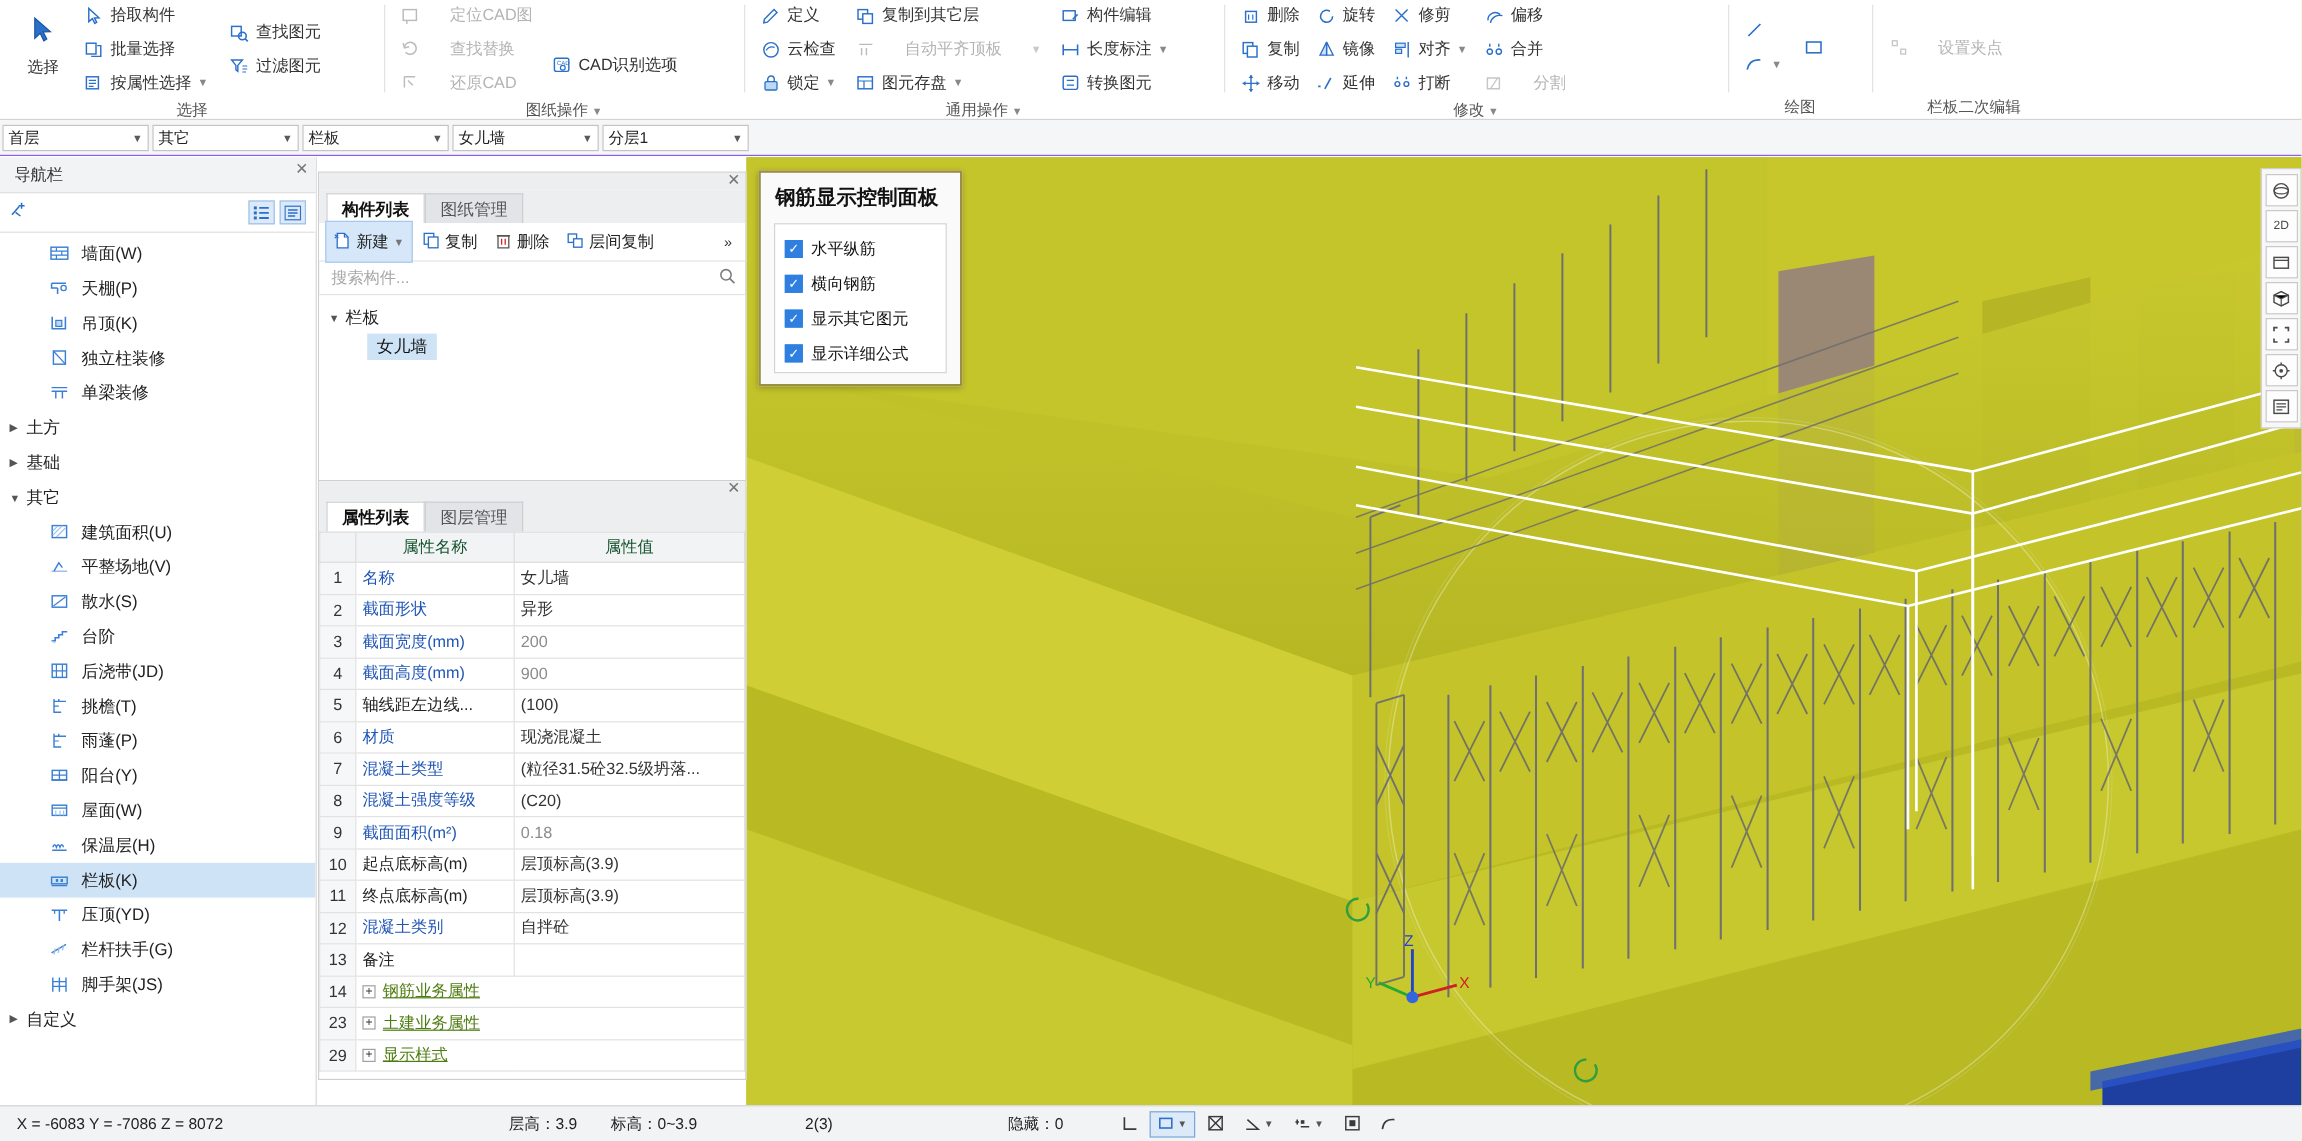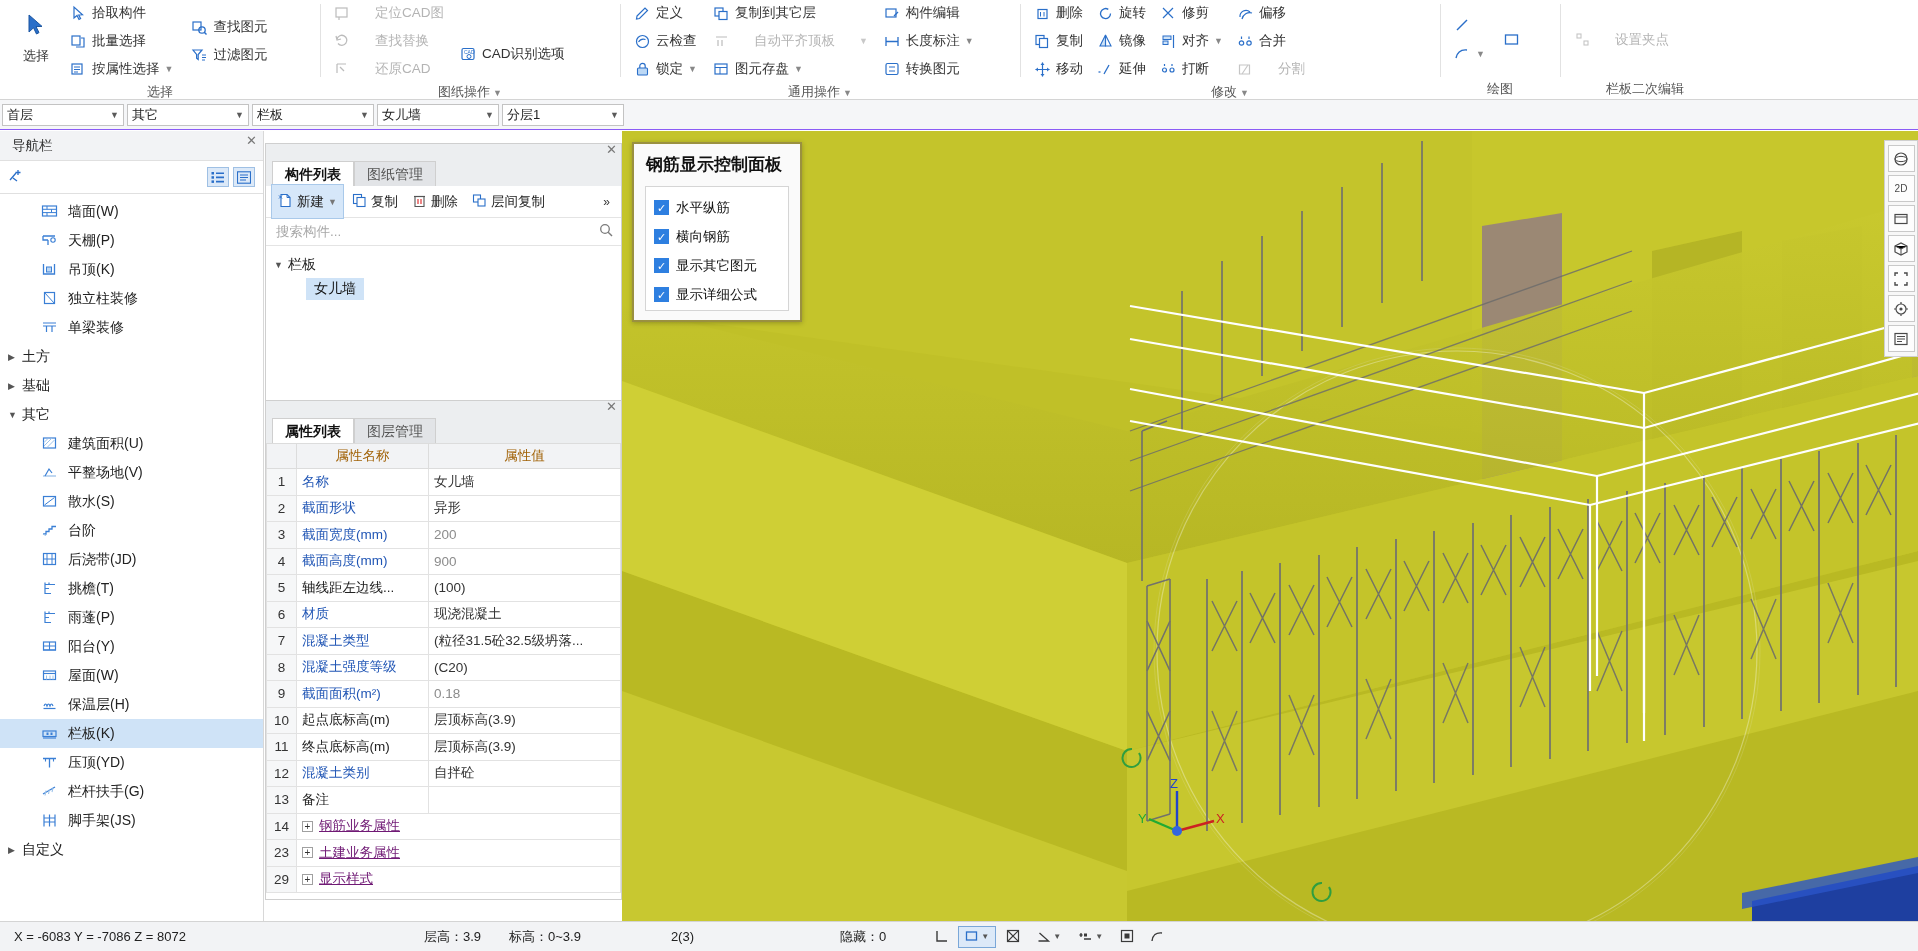--- a/index.html
+++ b/index.html
@@ -132,39 +132,39 @@
   .cmp-leaf { margin-left: 40px; display: inline-block; padding: 2px 8px; font-size: 14px;
               background: #cfe3f7; color: #111; cursor: pointer; }
 
   
   .proppanel {
     position: absolute; left: 265px; top: 400px; width: 357px; height: 500px;
     background: #fff; border: 1px solid #cfcfcf; display: flex; flex-direction: column;
   }
   .ptable { width: 100%; border-collapse: collapse; font-size: 13.5px; table-layout: fixed; }
   .ptable th {
-    background: #f2f3f5; border: 1px solid #dcdcdc; font-weight: normal; color: #a16207;
+    background: #f2f3f5; border: 1px solid #dcdcdc; font-weight: normal; color: #14532d;
     height: 25px; font-size: 13.5px; margin-left: 36px;
   }
   .ptable td {
     border: 1px solid #e2e2e2; height: 26.5px; padding: 0 5px; color: #222; overflow: hidden;
     white-space: nowrap; text-overflow: ellipsis;
   }
   .ptable td.idx { width: 30px; text-align: center; background: #f6f7f8; color: #333; padding: 0; }
   .ptable td.name { width: 132px; }
   .ptable td.name.blue { color: #2156b5; }
   .ptable td.val { color: #333; }
   .ptable td.val.gray { color: #8c8c8c; }
   .ptable td.exp { }
   .expbox {
     display: inline-block; width: 11px; height: 11px; border: 1px solid #a0a0a0; background: #fff;
     line-height: 9px; text-align: center; font-size: 10px; color: #333; margin-right: 6px;
     vertical-align: middle; cursor: pointer;
   }
-  .ptable td.exp .lnk { color: #701a75; text-decoration: underline; vertical-align: middle; }
+  .ptable td.exp .lnk { color: #4d7c0f; text-decoration: underline; vertical-align: middle; }
 
   
   .viewport {
     position: absolute; left: 622px; top: 131px; width: 1296px; height: 790px;
     overflow: hidden; background: #bfbf2a;
   }
   .vp-svg { position: absolute; left: 0; top: 0; }
 
   
   .rdock {

